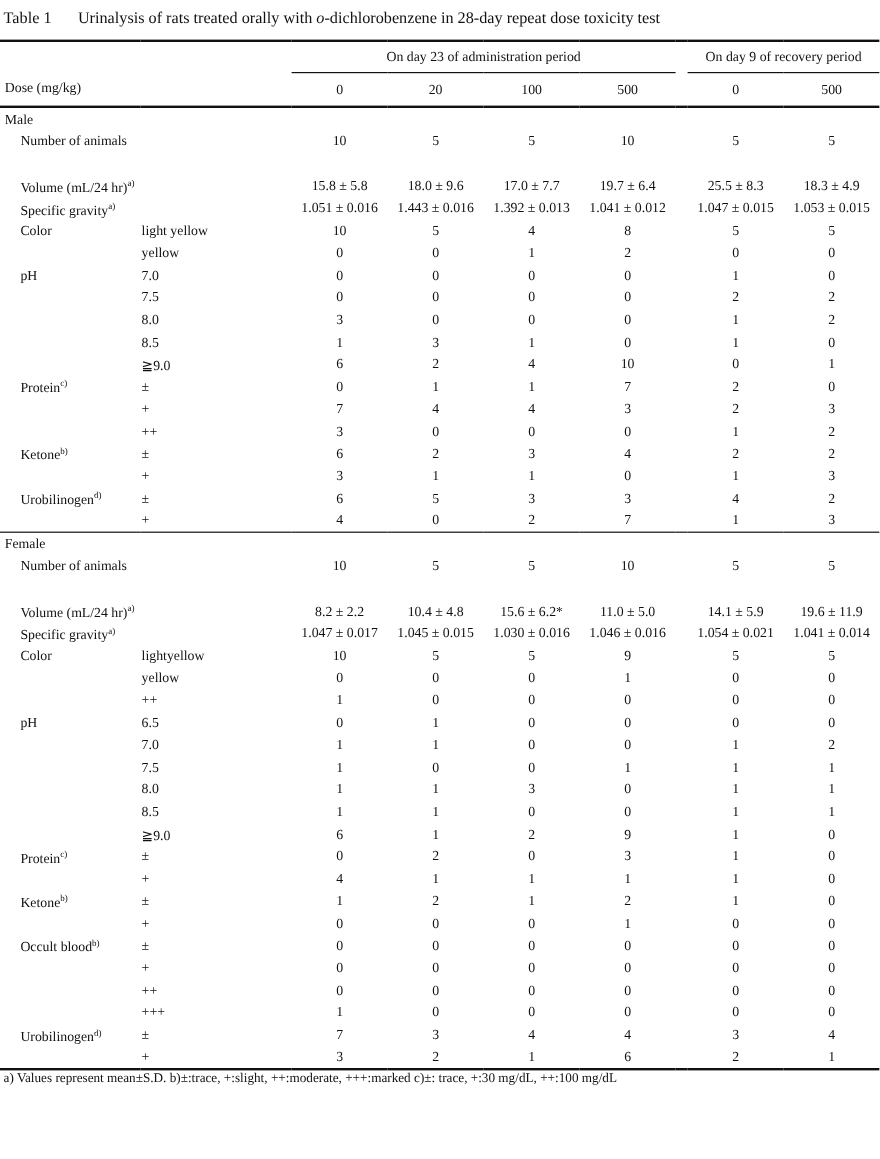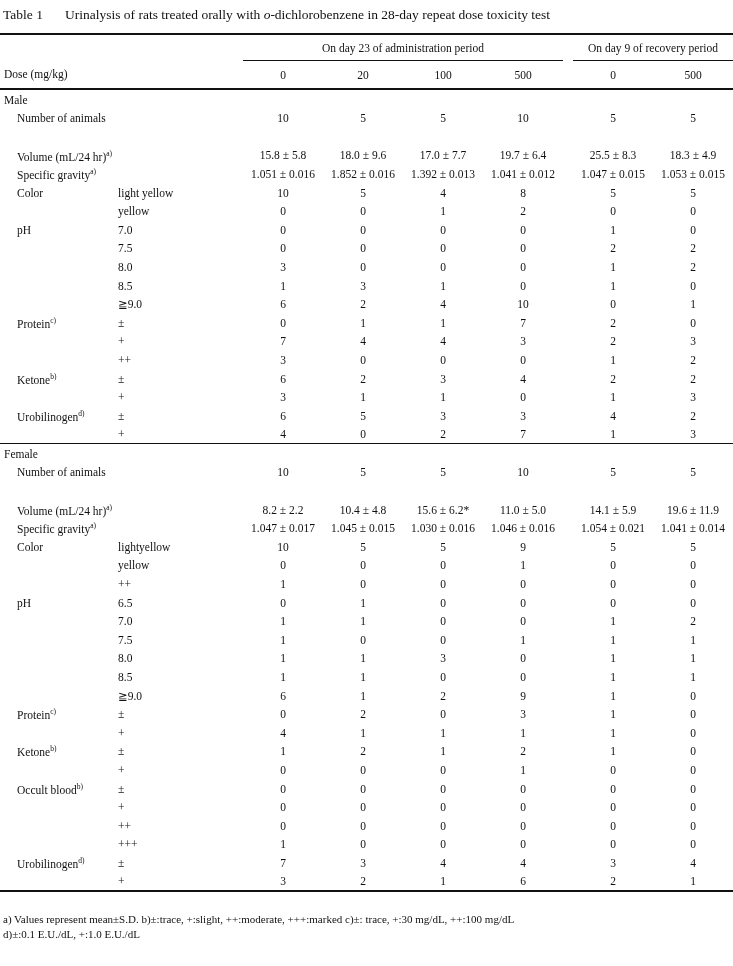--- a/index.html
+++ b/index.html
@@ -54,21 +54,21 @@
   tbody tr.section-row td {
     text-align: left; padding-left: 4px; height: 19px;
   }
   tbody tr.section-divider td { border-top: 1.5px solid #111; margin-top: 36px; }
   tbody tr.blank-row td { height: 17px; }
 
   sup { font-size: 7.5px; vertical-align: super; letter-spacing: 0; }
 
   
   .footnotes {
-    padding: 20px 0 0 3px;
+    padding: 0 0 0 3px;
     font-size: 11px; line-height: 14.8px;
     white-space: nowrap;
   }
 </style>
 </head>
 <body>
 
 <div class="page">
 
   <div class="title">
@@ -131,21 +131,21 @@
           <td class="val">17.0 ± 7.7</td>
           <td class="val">19.7 ± 6.4</td>
           <td class="gap"></td>
           <td class="val">25.5 ± 8.3</td>
           <td class="val">18.3 ± 4.9</td>
         </tr>
         <tr>
           <td class="param">Specific gravity<sup>a)</sup></td>
           <td class="sub"></td>
           <td class="val">1.051 ± 0.016</td>
-          <td class="val">1.852 ± 0.016</td>
+          <td class="val">1.443 ± 0.016</td>
           <td class="val">1.392 ± 0.013</td>
           <td class="val">1.041 ± 0.012</td>
           <td class="gap"></td>
           <td class="val">1.047 ± 0.015</td>
           <td class="val">1.053 ± 0.015</td>
         </tr>
         <tr>
           <td class="param">Color</td>
           <td class="sub">light yellow</td>
           <td class="val">10</td>
@@ -545,16 +545,15 @@
           <td class="val">6</td>
           <td class="gap"></td>
           <td class="val">2</td>
           <td class="val">1</td>
         </tr>
       </tbody>
   </table>
 
   <div class="footnotes">
     <div>a) Values represent mean±S.D.  b)±:trace,  +:slight,  ++:moderate,  +++:marked c)±: trace,  +:30 mg/dL,  ++:100 mg/dL</div>
-    <div>d)±:0.1 E.U./dL,  +:1.0 E.U./dL</div>
   </div>
 
 </div>
 
 </body></html>

